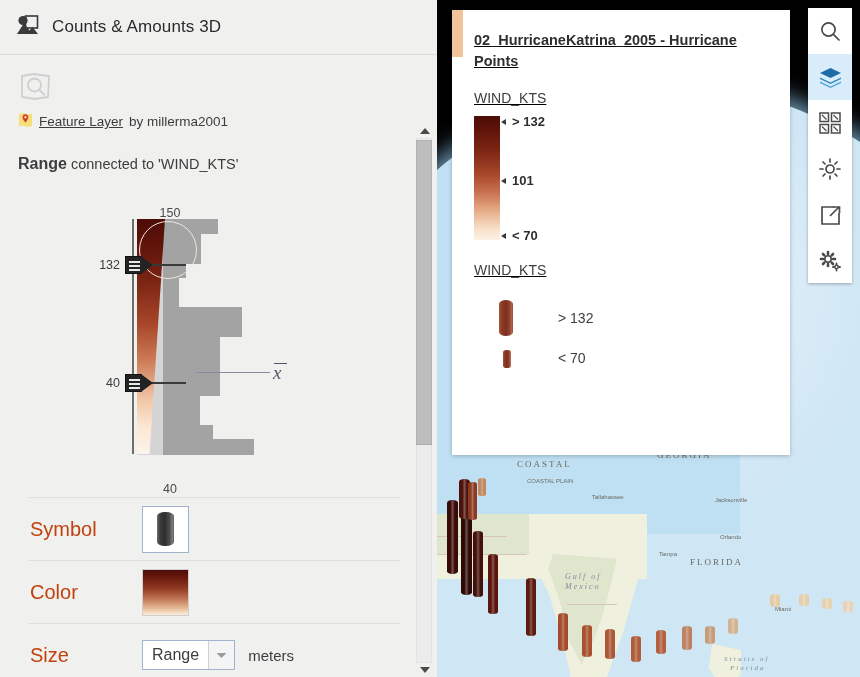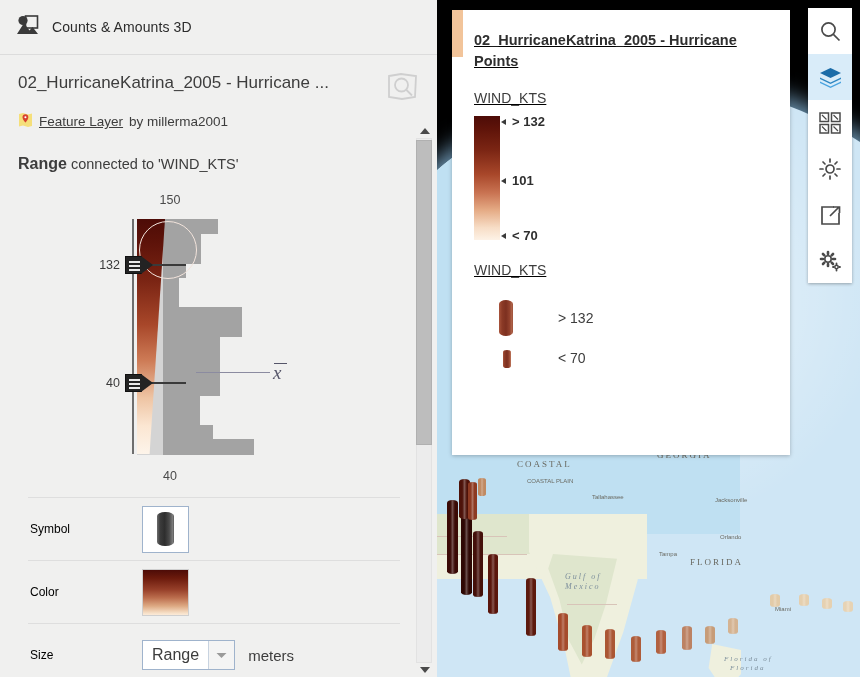--- a/index.html
+++ b/index.html
@@ -13,40 +13,40 @@
 
   
   #left-panel {
     position: absolute; left: 0; top: 0; width: 437px; height: 677px;
     background: #f0f0ef; overflow: hidden;
   }
   #panel-header {
     height: 55px; display: flex; align-items: center; gap: 13px;
     padding-left: 16px; border-bottom: 1px solid #dcdcdc; background: #f0f0ef;
   }
-  #panel-header .ptitle { font-size: 14px; color: #2b2b2b; letter-spacing: .1px; }
+  #panel-header .ptitle { font-size: 17px; color: #2b2b2b; letter-spacing: .1px; }
 
   .layer-block { padding: 16px 16px 0 18px; }
   .layer-title-row { display: flex; align-items: flex-start; }
   .layer-title {
     font-size: 17px; color: #3d3d3d; flex: 1; white-space: nowrap;
     overflow: hidden; padding-top: 2px;
   }
   .layer-sub { font-size: 13.5px; color: #3d3d3d; margin-top: 5px;
     display: flex; align-items: center; gap: 6px; }
   .layer-sub a { color: #3d3d3d; text-decoration: underline; }
 
   .style-line { font-size: 14.5px; color: #3d3d3d; padding: 24px 0 0 18px; }
   .style-line b { font-weight: bold; font-size: 16px; }
 
   
   #hist-area { position: relative; height: 310px; margin-top: 6px; }
   #hist-top-label, #hist-bottom-label {
     position: absolute; left: 0; width: 340px; text-align: center;
-    font-size: 12.5px; color: #4a4a4a;
+    font-size: 12.5px; color: #4a4a4a; margin-top: 13px;
   }
   #hist-top-label { top: 14px; }
   #hist-bottom-label { top: 290px; }
 
   #hist-plot { position: absolute; left: 137px; top: 40px; width: 250px; height: 235px; }
   .hbar { position: absolute; background: #a3a3a3; }
   .hbar-bg { position: absolute; background: #d4d4d4; left: 0; width: 26px; }
   #grad-strip {
     position: absolute; left: 0; top: 0; width: 28px; height: 235px;
     background: linear-gradient(to bottom,#4d0c07 0%, #5c1209 9%, #7a2413 26%,
@@ -87,21 +87,21 @@
     font-size: 19px; color: #555569;
   }
   #xbar-label .ov { position: absolute; left: 1px; top: 1px; width: 13px; height: 1.3px; background: #555569; }
 
   
   .prop-rows { position: absolute; left: 0; top: 497px; width: 400px; padding-left: 28px; }
   .prop-row {
     display: flex; align-items: center; height: 63px;
     border-top: 1px solid #dedede; padding-left: 2px;
   }
-  .prop-label { width: 112px; font-size: 12px; color: #000000; }
+  .prop-label { width: 112px; font-size: 20px; color: #c2410c; }
   .sym-swatch {
     width: 47px; height: 47px; border: 1px solid #9fb3cc; background: #fff;
     display: flex; align-items: center; justify-content: center;
   }
   .cylinder {
     width: 17px; height: 34px;
     background: linear-gradient(to right,#6d6d6d 0%, #3c3c3c 18%, #2e2e2e 45%,
       #4a4a4a 72%, #7c7c7c 92%, #5a5a5a 100%);
     border-radius: 8px/4px;
   }
@@ -212,21 +212,20 @@
           <circle cx="7" cy="5.5" r="4.6" fill="#3a3a3a"></circle>
           <rect x="9.5" y="1" width="12" height="12" fill="none" stroke="#3a3a3a" stroke-width="1.6"></rect>
           <path d="M1 19 L8 8 L13.5 15.5 L16.5 12 L22 19 Z" fill="#3a3a3a"></path>
         </svg>
       </span>
       <span class="ptitle">Counts &amp; Amounts 3D</span>
     </div>
 
     <div class="layer-block">
       <div class="layer-title-row">
-        <div class="layer-title">02_HurricaneKatrina_2005 - Hurricane ...</div>
         <span>
           <svg width="36" height="32" viewBox="0 0 36 32">
             <path d="M4 5 L16 3 L31 5 L30 26 L17 28 L4 26 Z" fill="none" stroke="#cfcfcf" stroke-width="1.8"></path>
             <circle cx="16.5" cy="14" r="6.5" fill="none" stroke="#cfcfcf" stroke-width="1.8"></circle>
             <line x1="21" y1="18.5" x2="27" y2="24.5" stroke="#cfcfcf" stroke-width="1.8"></line>
           </svg>
         </span>
       </div>
       <div class="layer-sub">
         <span>
@@ -371,21 +370,21 @@
         <div class="road" style="left:250px;top:520px;width:50px;"></div>
       </div>
     </div>
 
     <div id="map-labels">
         <div class="mapname" style="left: 80px; top: 459px; font-size: 9px;">COASTAL</div>
         <div class="mapname" style="left: 220px; top: 450px; font-size: 9px;">GEORGIA</div>
         <div class="mapname" style="left: 253px; top: 557px; font-size: 9px;">FLORIDA</div>
         <div class="mapname" style="left: 128px; top: 572px; font-size: 8px; font-style: italic; color: rgb(125, 143, 156);">Gulf of</div>
         <div class="mapname" style="left: 128px; top: 582px; font-size: 8px; font-style: italic; color: rgb(125, 143, 156);">Mexico</div>
-        <div class="mapname" style="left: 287px; top: 655px; font-size: 7px; font-style: italic; color: rgb(125, 143, 156);">Florida of</div>
+        <div class="mapname" style="left: 287px; top: 655px; font-size: 7px; font-style: italic; color: rgb(125, 143, 156);">Straits of</div>
         <div class="mapname" style="left: 293px; top: 664px; font-size: 7px; font-style: italic; color: rgb(125, 143, 156);">Florida</div>
         <div class="mapname" style="left: 90px; top: 478px; font-size: 6px; letter-spacing: 0px; font-family: &quot;Liberation Sans&quot;, sans-serif;">COASTAL PLAIN</div>
         <div class="mapname" style="left: 155px; top: 494px; font-size: 6px; letter-spacing: 0px; font-family: &quot;Liberation Sans&quot;, sans-serif;">Tallahassee</div>
         <div class="mapname" style="left: 278px; top: 497px; font-size: 6px; letter-spacing: 0px; font-family: &quot;Liberation Sans&quot;, sans-serif;">Jacksonville</div>
         <div class="mapname" style="left: 283px; top: 534px; font-size: 6px; letter-spacing: 0px; font-family: &quot;Liberation Sans&quot;, sans-serif;">Orlando</div>
         <div class="mapname" style="left: 222px; top: 551px; font-size: 6px; letter-spacing: 0px; font-family: &quot;Liberation Sans&quot;, sans-serif;">Tampa</div>
         <div class="mapname" style="left: 338px; top: 606px; font-size: 6px; letter-spacing: 0px; font-family: &quot;Liberation Sans&quot;, sans-serif;">Miami</div>
       </div>
     <div id="map-markers">
         <div class="marker" style="left: 10px; top: 500px; width: 11px; height: 74px; background: linear-gradient(to right, rgb(58, 10, 5) 0%, rgb(58, 10, 5) 30%, rgba(255, 255, 255, 0.28) 50%, rgb(58, 10, 5) 72%, rgb(58, 10, 5) 100%) rgb(58, 10, 5);"></div>

